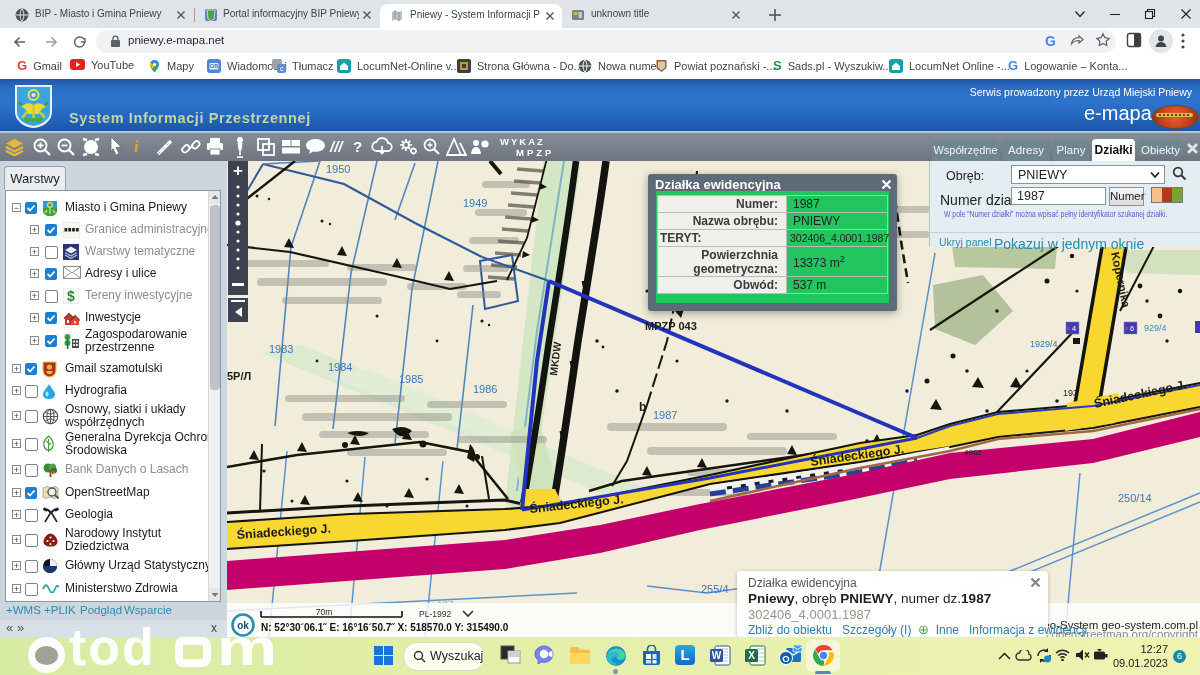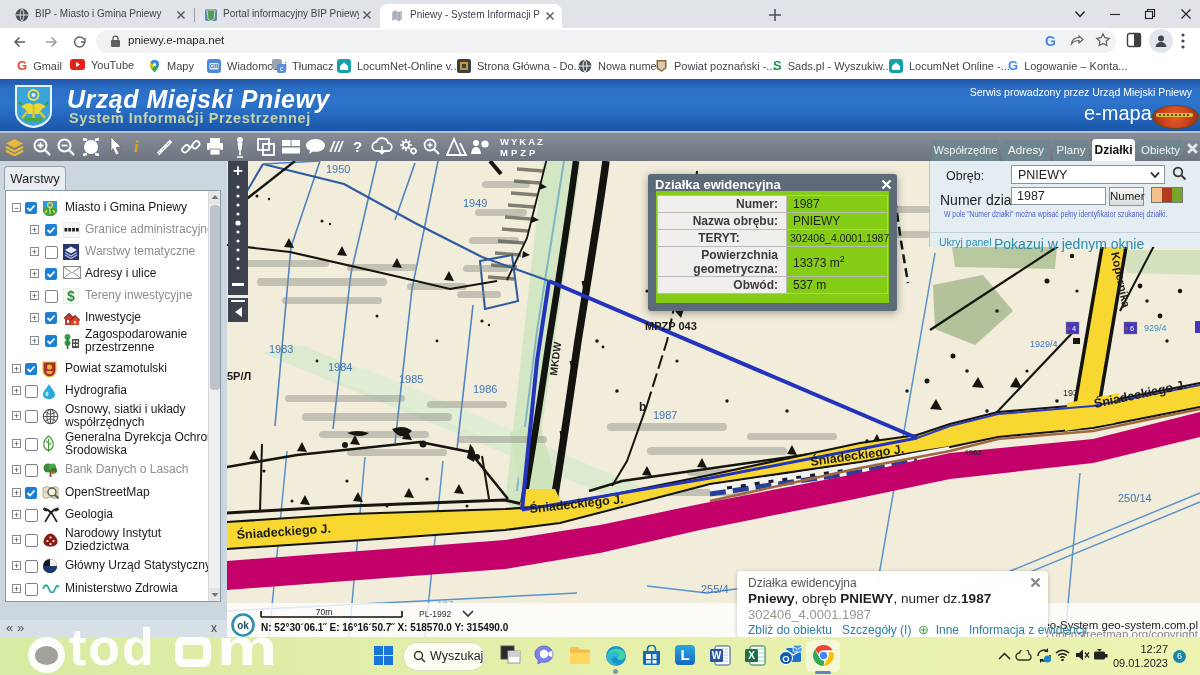--- a/index.html
+++ b/index.html
@@ -49,20 +49,31 @@
     <svg class="abs" style="left:10px;top:5px" width="14" height="14" viewBox="0 0 14 14">
           <path d="M2 3l3-1.5 4 1.5 3-1.5v9L9 12 5 10.5 2 12z" fill="#b9bfc6"></path>
           <path d="M5 1.5v9M9 3v9" stroke="#8d949c" stroke-width="0.9"></path>
         </svg>
     <div class="tabtxt abs" style="left:30px;top:5px;width:130px;">Pniewy - System Informacji Przes</div>
     <svg class="abs" style="left:164px;top:6px" width="12" height="12" viewBox="0 0 12 12">
           <path d="M2.5 2.5l7 7M9.5 2.5l-7 7" stroke="#51565b" stroke-width="1.4"></path>
         </svg>
   </div>
 
+  <div class="abs" style="left:566px;top:5px;width:180px;height:22px;">
+    <svg class="abs" style="left:5px;top:3px" width="14" height="14" viewBox="0 0 14 14">
+          <rect x="1" y="2" width="12" height="10" rx="1.5" fill="#7a8188"></rect>
+          <rect x="2.5" y="4" width="4" height="3" fill="#d8b43c"></rect>
+          <rect x="7.5" y="4" width="3.5" height="6" fill="#bfc7cf"></rect>
+        </svg>
+    <div class="tabtxt abs" style="left:25px;top:3px;width:135px;">unknown title</div>
+    <svg class="abs" style="left:164px;top:4px" width="12" height="12" viewBox="0 0 12 12">
+          <path d="M2.5 2.5l7 7M9.5 2.5l-7 7" stroke="#51565b" stroke-width="1.4"></path>
+        </svg>
+  </div>
   <svg class="abs" style="left:768px;top:8px" width="14" height="14" viewBox="0 0 14 14">
         <path d="M7 1v12M1 7h12" stroke="#4a4f55" stroke-width="1.5"></path>
       </svg>
 
   <svg class="abs" style="left:1074px;top:9px" width="12" height="10" viewBox="0 0 12 10">
         <path d="M1.5 2.5L6 7.5l4.5-5" stroke="#222" stroke-width="1.3" fill="none"></path>
       </svg>
   <svg class="abs" style="left:1109px;top:8px" width="12" height="12" viewBox="0 0 12 12">
         <path d="M1 6.5h10" stroke="#222" stroke-width="1.1"></path>
       </svg>
@@ -202,21 +213,20 @@
 <div class="abs" style="left:0;top:79px;width:1200px;height:52px;background:linear-gradient(#2257a7 0%,#2b6ec6 18%,#2e74cc 45%,#2365bc 75%,#1c55a6 100%);">
   <svg class="abs" style="left:15px;top:6px" width="37" height="43" viewBox="0 0 37 43">
     <path d="M1 1h35v26c0 8-8 14-17.5 15C9 41 1 35 1 27z" fill="#3aa5dc" stroke="#e8f2f8" stroke-width="2"></path>
     <circle cx="18.5" cy="10" r="5" fill="none" stroke="#f0e040" stroke-width="2"></circle>
     <circle cx="18.5" cy="10" r="2" fill="#e8e8e0"></circle>
     <path d="M6 22c4-4 9-5 12.5-2 3.5-3 8.5-2 12.5 2-4 1-6 4-7 7h-11c-1-3-3-6-7-7z" fill="#e8d838"></path>
     <path d="M18.5 20v14M12 27l-5 6M25 27l5 6" stroke="#d8c828" stroke-width="2.5"></path>
     <path d="M7 20l-3-3M30 20l3-3" stroke="#3a9a3a" stroke-width="2"></path>
     <path d="M9 33h19l-2 4H11z" fill="#4aaa3a"></path>
   </svg>
-  <div class="abs" style="left:67px;top:6px;font-size:25px;font-weight:bold;font-style:italic;color:#fff;letter-spacing:0.5px;">Urząd Miejski Pniewy</div>
   <div class="abs" style="left:69px;top:31px;font-size:14.5px;font-weight:bold;color:#c5d4a5;letter-spacing:0.6px;">System Informacji Przestrzennej</div>
   <div class="abs" style="right:8px;top:7px;font-size:10.5px;color:#fff;white-space:nowrap;">Serwis prowadzony przez Urząd Miejski Pniewy</div>
   <div class="abs" style="left:1084px;top:23px;font-size:20px;color:#fff;letter-spacing:0px;">e-mapa</div>
   <div class="abs" style="left:1152px;top:26px;width:45px;height:22px;border-radius:50%;background:radial-gradient(circle at 50% 45%,#e86030 0%,#c84018 55%,#7a3418 100%);border:1px solid #6a4a20;"></div>
   <div class="abs" style="left:1156px;top:34px;width:37px;height:4px;background:#d8c040;border-radius:2px;"></div>
       <div class="abs" style="left:1159px;top:35px;width:31px;height:2px;background:repeating-linear-gradient(90deg,#7a4418 0 2px,#d8c040 2px 4px);"></div>
 </div>
 <div class="abs" style="left:0;top:131px;width:1200px;height:2px;background:#b9c1cb;"></div>
 
 <div id="toolbar" class="abs" style="left:0;top:133px;width:1200px;height:28px;background:linear-gradient(#868d97,#6e7580);border-bottom:1px solid #585f68;">
@@ -293,21 +303,21 @@
       </svg>
   <svg class="abs" style="left:446px;top:4px" width="22" height="20" viewBox="0 0 22 20">
         <path d="M8 2L1 18h14z" fill="none" stroke="#fff" stroke-width="1.8"></path>
         <path d="M14 6l6 12h-8" fill="none" stroke="#fff" stroke-width="1.8"></path>
       </svg>
   <svg class="abs" style="left:469px;top:4px" width="22" height="20" viewBox="0 0 22 20">
         <circle cx="7" cy="6" r="3" fill="#fff"></circle>
         <path d="M2 17c.5-4.5 2.5-7 5-7s4.5 2.5 5 7z" fill="#fff"></path>
         <circle cx="16" cy="7" r="3.6" fill="#fff"></circle>
       </svg>
-  <div class="abs" style="left:500px;top:3px;font-size:9.5px;font-weight:bold;color:#fff;letter-spacing:2px;line-height:11px;">WYKAZ<br><span style="letter-spacing:3px;margin-left:0;text-align:right;">MPZP</span></div>
+  <div class="abs" style="left:500px;top:3px;font-size:9.5px;font-weight:bold;color:#fff;letter-spacing:2px;line-height:11px;">WYKAZ<br><span style="letter-spacing:3px;margin-left:16px;text-align:right;">MPZP</span></div>
 </div>
 
 <div id="mapwrap" class="abs" style="left:227px;top:161px;width:973px;height:476px;background:#f2ecdb;overflow:hidden;">
 <svg width="973" height="476" viewBox="0 0 973 476">
   <rect width="973" height="476" fill="#f2ecdb"></rect>
 
   <polygon points="35,192 75,184 425,330 388,338" fill="#dcead0"></polygon>
   <polygon points="100,215 140,208 300,275 280,285" fill="#e2edd6"></polygon>
 
   <polygon points="316,0 354,0 302,355 278,342" fill="#d4e7c4"></polygon>
@@ -689,21 +699,21 @@
           <span class="xp" style="left:6px;">+</span>
           <svg class="cb" style="left:19px;" width="12" height="12" viewBox="0 0 12 12">
             <rect width="12" height="12" rx="2" fill="#1b7fd4"></rect>
             <path d="M2.5 6l2.5 2.5L9.5 3.5" stroke="#fff" stroke-width="1.8" fill="none"></path>
           </svg>
           <svg class="ic" style="left:36px;" width="15" height="17" viewBox="0 0 15 17">
             <path d="M1 1h13v8c0 4-3 6.5-6.5 7C4 15.5 1 13 1 9z" fill="#a83028" stroke="#e8c848" stroke-width="1.2"></path>
             <circle cx="7.5" cy="6" r="2.6" fill="#e8b838"></circle>
             <path d="M4 10h7l-1.5 3h-4z" fill="#e8b838"></path>
           </svg>
-          <span class="lb" style="left:59px;">Powiat szamotulski</span>
+          <span class="lb" style="left:59px;">Gmail szamotulski</span>
         </div>
     <div class="row" style="top:192px;">
           <span class="xp" style="left:6px;">+</span>
           <span class="cbu" style="left:19px;"></span>
           <svg class="ic" style="left:36px;" width="14" height="17" viewBox="0 0 14 17">
             <path d="M7 1C9 5 13 8 13 11.5 13 14.5 10.3 16 7 16S1 14.5 1 11.5C1 8 5 5 7 1z" fill="#28a8e0"></path>
             <ellipse cx="5" cy="11" rx="1.6" ry="2.4" fill="#b8e4f4"></ellipse>
           </svg>
           <span class="lb" style="left:59px;">Hydrografia</span>
         </div>
@@ -802,20 +812,26 @@
           </div>
       <div class="abs" style="left:1px;top:14px;width:10px;height:185px;background:#bfc3c9;border-radius:4px;"></div>
       <div class="abs" style="left:0;top:397px;width:12px;height:13px;background:#e6e6e6;">
             <svg width="12" height="13" viewBox="0 0 12 13">
               <path d="M6 9L2.5 5h7z" fill="#777"></path>
             </svg>
           </div>
     </div>
   </div>
 
+  <div class="abs" style="left:0;top:443px;width:227px;height:18px;font-size:11.5px;color:#2d8ca8;white-space:nowrap;">
+    <span class="abs" style="left:6px;">+WMS</span>
+        <span class="abs" style="left:44px;">+PLIK</span>
+        <span class="abs" style="left:80px;">Podgląd</span>
+        <span class="abs" style="left:124px;">Wsparcie</span>
+  </div>
 
   <div class="abs" style="left:0;top:459px;width:227px;height:17px;background:#d7dfe7;font-size:12px;color:#555;">
     <span class="abs" style="left:6px;top:0px;font-size:13px;">«</span>
         <span class="abs" style="left:17px;top:0px;font-size:13px;">»</span>
     <span class="abs" style="left:38px;top:1px;color:#2d8ca8;margin-top:27px;">IP</span>
     <span class="abs" style="left:211px;top:1px;color:#444;">x</span>
   </div>
 </div>
 
 <div class="abs" style="left:228px;top:161px;width:20px;height:134px;background:#3c434e;">
@@ -882,33 +898,33 @@
         <div class="abs" style="left:9px;top:75px;font-size:10.5px;color:#2d8ca8;white-space:nowrap;">Ukryj panel</div>
     <div class="abs" style="left:64px;top:75px;font-size:14px;color:#2d8ca8;white-space:nowrap;">Pokazuj w jednym oknie</div>
   </div>
 </div>
 
 <div class="abs" style="left:648px;top:174px;width:249px;height:137px;background:#5d6a78;border-radius:3px;box-shadow:0 2px 8px rgba(0,0,0,0.35);">
   <div class="abs" style="left:7px;top:3px;font-size:13px;font-weight:bold;color:#fff;">Działka ewidencyjna</div>
   <svg class="abs" style="left:233px;top:5px" width="11" height="11" viewBox="0 0 11 11">
         <path d="M1.5 1.5l8 8M9.5 1.5l-8 8" stroke="#fff" stroke-width="2.2"></path>
       </svg>
-  <div class="abs" style="left:8px;top:17px;width:233px;height:112px;background:#84cc16;">
+  <div class="abs" style="left:8px;top:17px;width:233px;height:112px;background:#22c55e;">
     <table style="position:absolute;left:1px;top:4px;width:231px;border-collapse:collapse;table-layout:fixed;font-family:'Liberation Sans',sans-serif;">
       <tbody>
             <tr>
               <td style="width:118px;background:#f0efeb;border:1px solid #bbb;text-align:right;padding:0.5px 8px 0.5px 2px;font-size:12px;font-weight:bold;color:#3a3a3a;line-height:15px;">Numer:</td>
               <td style="border:1px solid #bbb;padding:0.5px 6px;font-size:12px;color:#222;line-height:15px;">1987</td>
             </tr>
       <tr>
               <td style="background:#f0efeb;border:1px solid #bbb;text-align:right;padding:0.5px 8px 0.5px 2px;font-size:12px;font-weight:bold;color:#3a3a3a;line-height:15px;">Nazwa obrębu:</td>
               <td style="border:1px solid #bbb;padding:0.5px 6px;font-size:12px;color:#222;line-height:15px;">PNIEWY</td>
             </tr>
       <tr>
-              <td style="background:#f0efeb;border:1px solid #bbb;text-align:center;padding:0.5px 8px 0.5px 2px;font-size:12px;font-weight:bold;color:#3a3a3a;line-height:15px;">TERYT:</td>
+              <td style="background:#f0efeb;border:1px solid #bbb;text-align:left;padding:0.5px 8px 0.5px 2px;font-size:12px;font-weight:bold;color:#3a3a3a;line-height:15px;">TERYT:</td>
               <td style="border:1px solid #bbb;padding:0.5px 3px;font-size:10.5px;color:#222;white-space:nowrap;">302406_4.0001.1987</td>
             </tr>
       <tr>
               <td style="background:#f0efeb;border:1px solid #bbb;text-align:right;padding:0.5px 8px 0.5px 2px;font-size:12px;font-weight:bold;color:#3a3a3a;line-height:14px;">Powierzchnia<br>geometryczna:</td>
               <td style="border:1px solid #bbb;padding:0.5px 6px;font-size:12px;color:#222;line-height:15px;">13373 m<sup style="font-size:9px;">2</sup></td>
             </tr>
       <tr>
               <td style="background:#f0efeb;border:1px solid #bbb;text-align:right;padding:0.5px 8px 0.5px 2px;font-size:12px;font-weight:bold;color:#3a3a3a;line-height:15px;">Obwód:</td>
               <td style="border:1px solid #bbb;padding:0.5px 6px;font-size:12px;color:#222;line-height:15px;">537 m</td>
             </tr>

